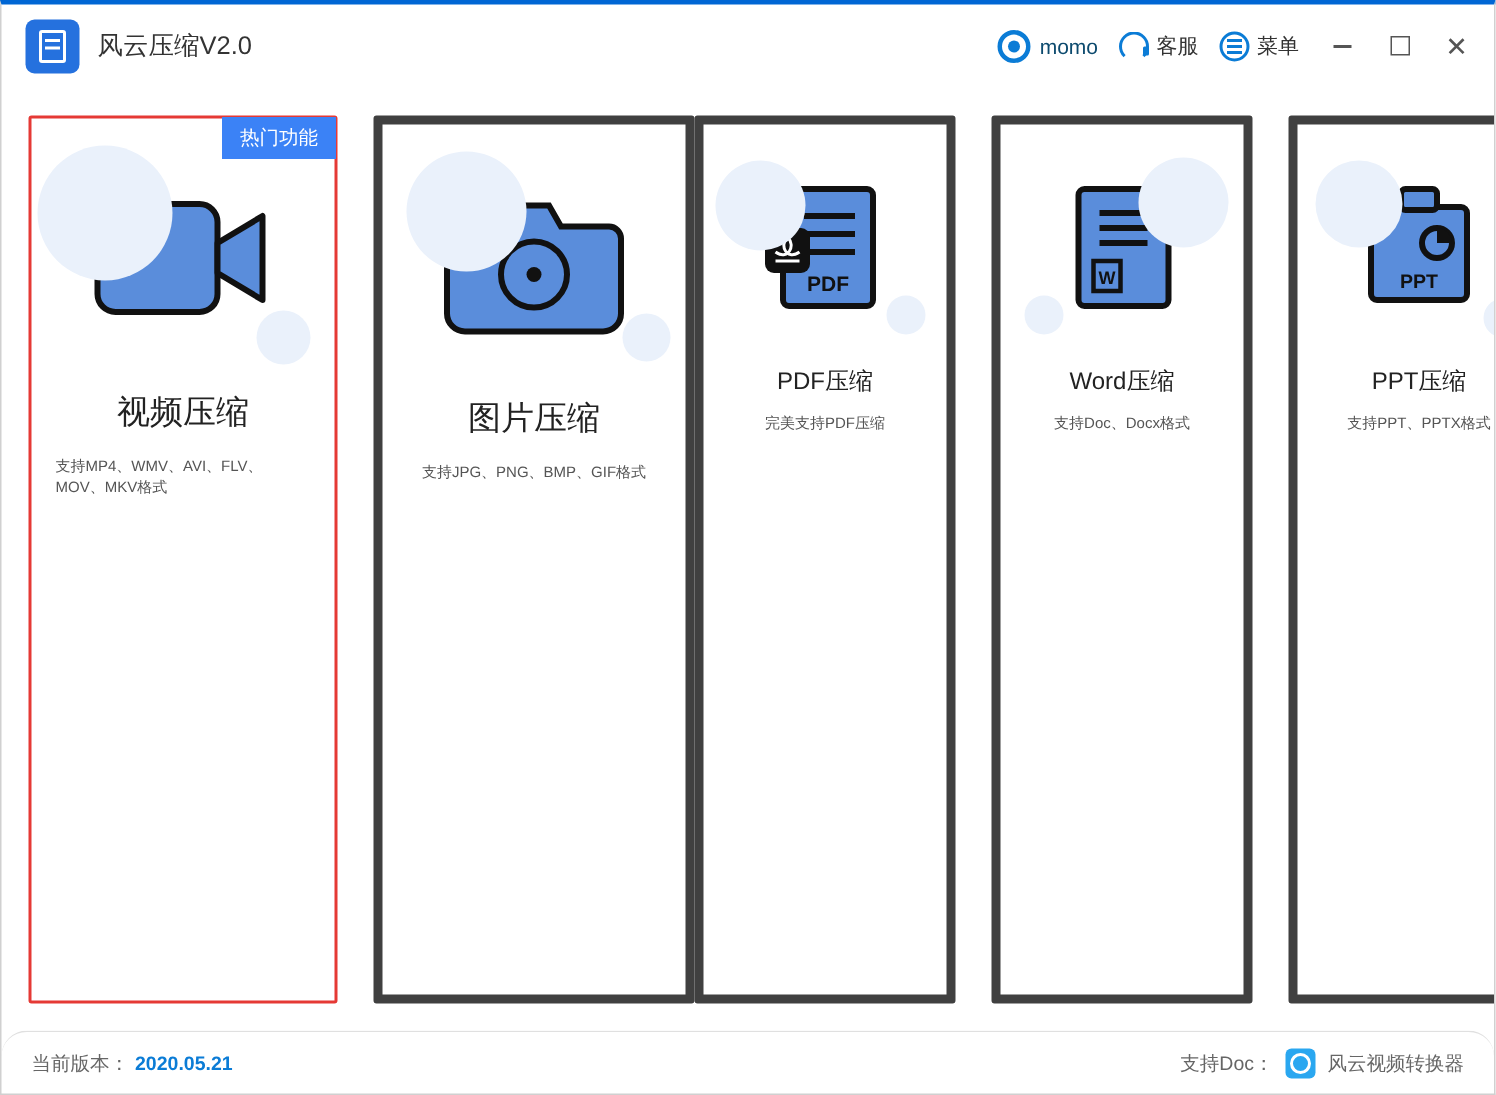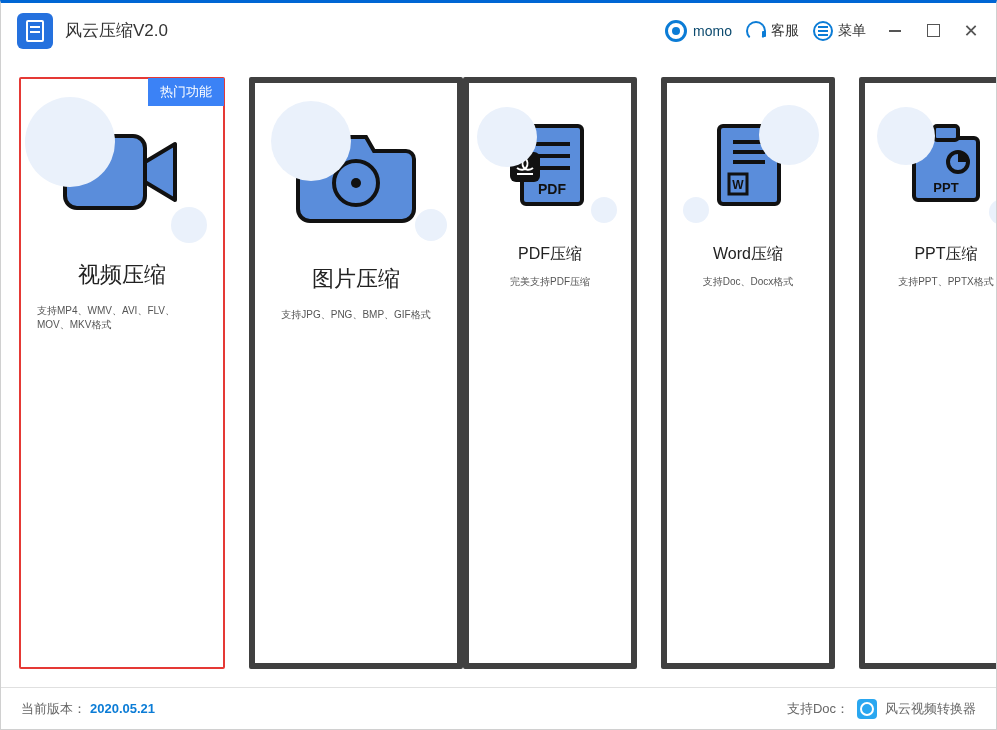--- a/index.html
+++ b/index.html
@@ -137,20 +137,21 @@
     .card-desc { font-size: 10px; color: #555; margin-top: 14px; }
     .card.small .card-desc { margin-top: 10px; }
 
     .footer {
       height: 42px;
       border-top: 1px solid #e0e0e0;
       display: flex; align-items: center;
       padding: 0 20px;
       font-size: 13px;
       color: #666;
+      border-radius: 17px;
     }
     .footer-ver { color: #0b7cd6; margin-left: 4px; font-weight: bold; }
     .footer-spacer { flex:1; }
     .footer-prod-icon {
       width:20px; height:20px; background:#2aa7f0; border-radius:4px;
       display:flex;align-items:center;justify-content:center;margin:0 8px;
     }
     .footer-prod-icon::after{content:"";width:10px;height:10px;border:2px solid #fff; border-radius:50%;}
     svg { display:block; }
   </style>

